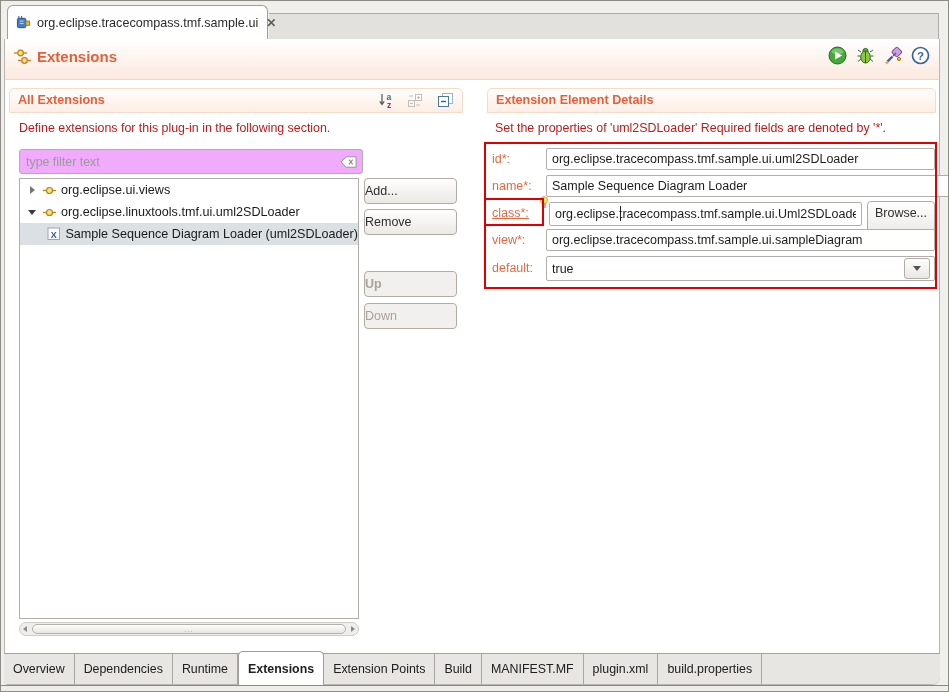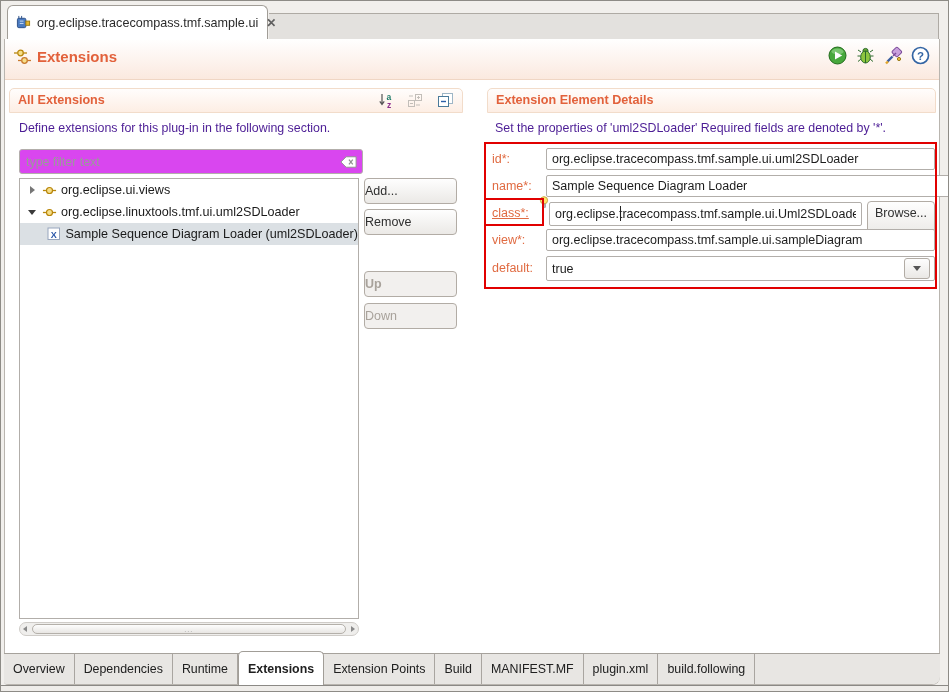--- a/index.html
+++ b/index.html
@@ -21,24 +21,24 @@
   .form-title-icon{position:absolute;left:12px;top:46px;}
   .hdr-icon{position:absolute;top:45px;width:20px;height:20px;cursor:pointer;}
 
   
   .section-band{position:absolute;top:87px;height:25px;background:linear-gradient(#fffdfc,#fdeee4);border:1px solid #f2dcca;border-radius:5px 5px 0 0;}
   .band-left{left:8px;width:454px;}
   .band-right{left:486px;width:449px;}
   .section-title{font-size:12.6px;font-weight:bold;color:#e2613b;line-height:23px;padding-left:8px;display:inline-block;}
   .band-icon{position:absolute;top:3px;width:20px;height:18px;cursor:pointer;}
 
-  .desc{position:absolute;top:120px;font-size:12.4px;color:#4c1d95;}
-
-  
-  .filter-box{position:absolute;left:18px;top:148px;width:344px;height:25px;background:#d946ef;border:1px solid #b2aeaa;border-radius:3px;display:flex;align-items:center;}
+  .desc{position:absolute;top:120px;font-size:12.4px;color:#b91c1c;}
+
+  
+  .filter-box{position:absolute;left:18px;top:148px;width:344px;height:25px;background:#f0abfc;border:1px solid #b2aeaa;border-radius:3px;display:flex;align-items:center;}
   .filter-box input{flex:1;border:none;outline:none;font-size:12.4px;color:#333;padding:0 6px;background:transparent;}
   .filter-box input::placeholder{color:#9a9a9a;}
   .filter-clear{margin-right:4px;cursor:pointer;display:flex;}
 
   .tree{position:absolute;left:18px;top:177px;width:340px;height:441px;background:#fff;border:1px solid #b2aeaa;overflow:hidden;}
   .tree-row{height:22px;display:flex;align-items:center;font-size:12.6px;color:#1a1a1a;white-space:nowrap;cursor:default;}
   .tree-row.selected{background:#dbe0e4;}
   .tw-arrow{width:16px;display:inline-flex;justify-content:center;margin-left:4px;}
   .arr-collapsed{width:0;height:0;border-top:4px solid transparent;border-bottom:4px solid transparent;border-left:5px solid #767676;}
   .arr-expanded{width:0;height:0;border-left:4px solid transparent;border-right:4px solid transparent;border-top:5px solid #3a3a3a;}
@@ -282,18 +282,18 @@
 
   <div class="bottom-tabbar">
     <div class="btab">Overview</div>
     <div class="btab">Dependencies</div>
     <div class="btab">Runtime</div>
     <div class="btab active">Extensions</div>
     <div class="btab">Extension Points</div>
     <div class="btab">Build</div>
     <div class="btab">MANIFEST.MF</div>
     <div class="btab">plugin.xml</div>
-    <div class="btab">build.following</div>
+    <div class="btab">build.properties</div>
   </div>
   <div class="bottom-line"></div>
   <div class="bottom-pad"></div>
 
 </div>
 
 </body></html>

